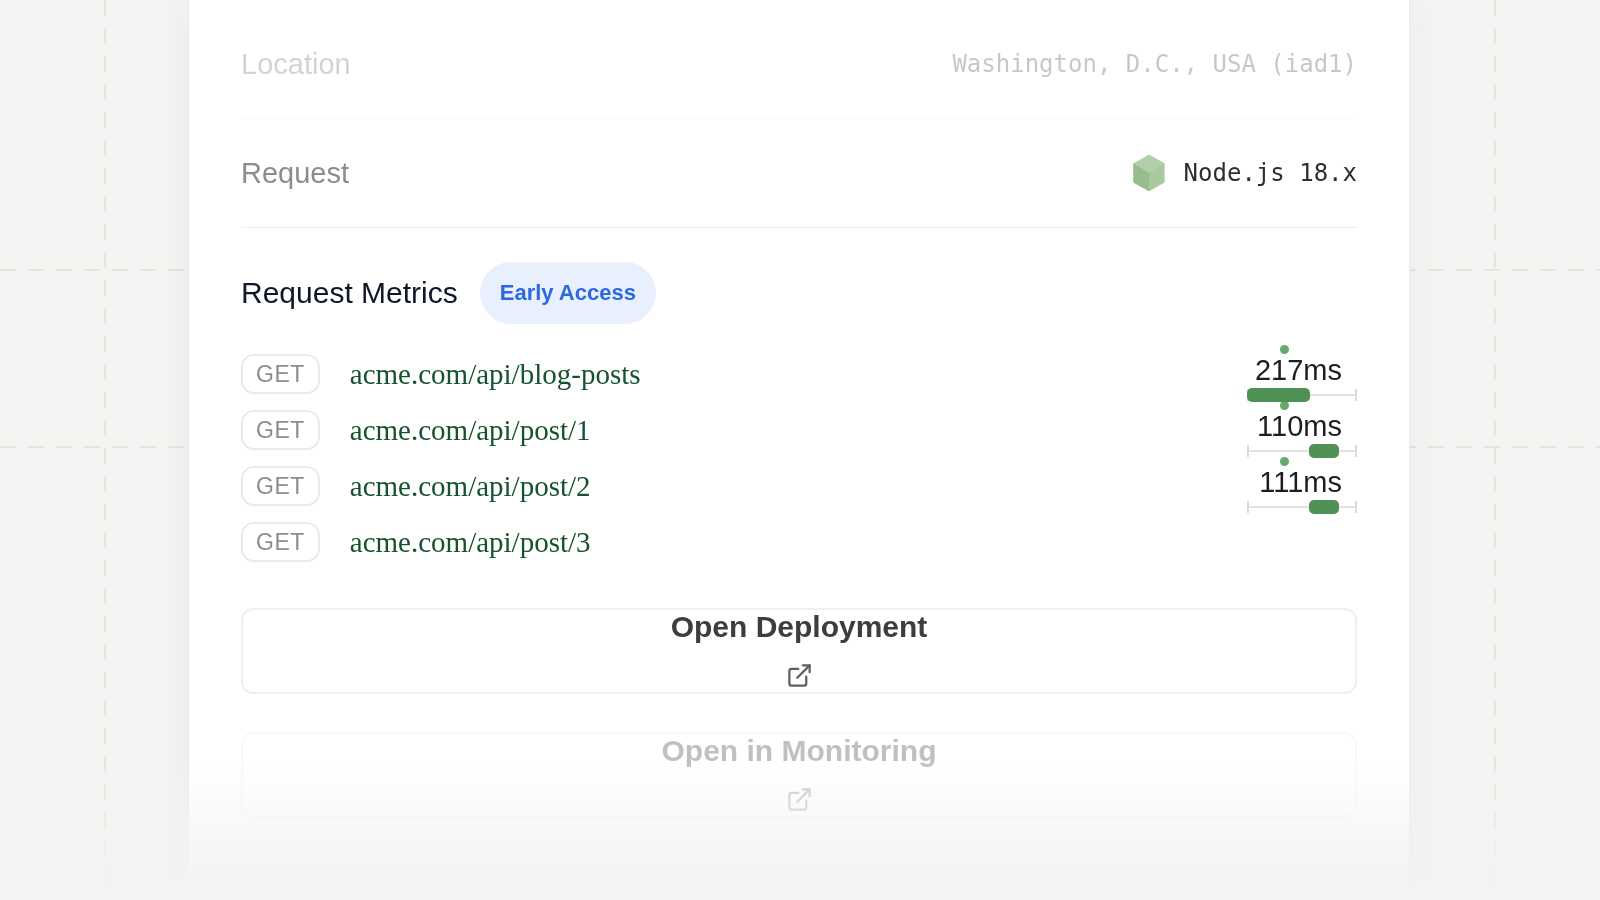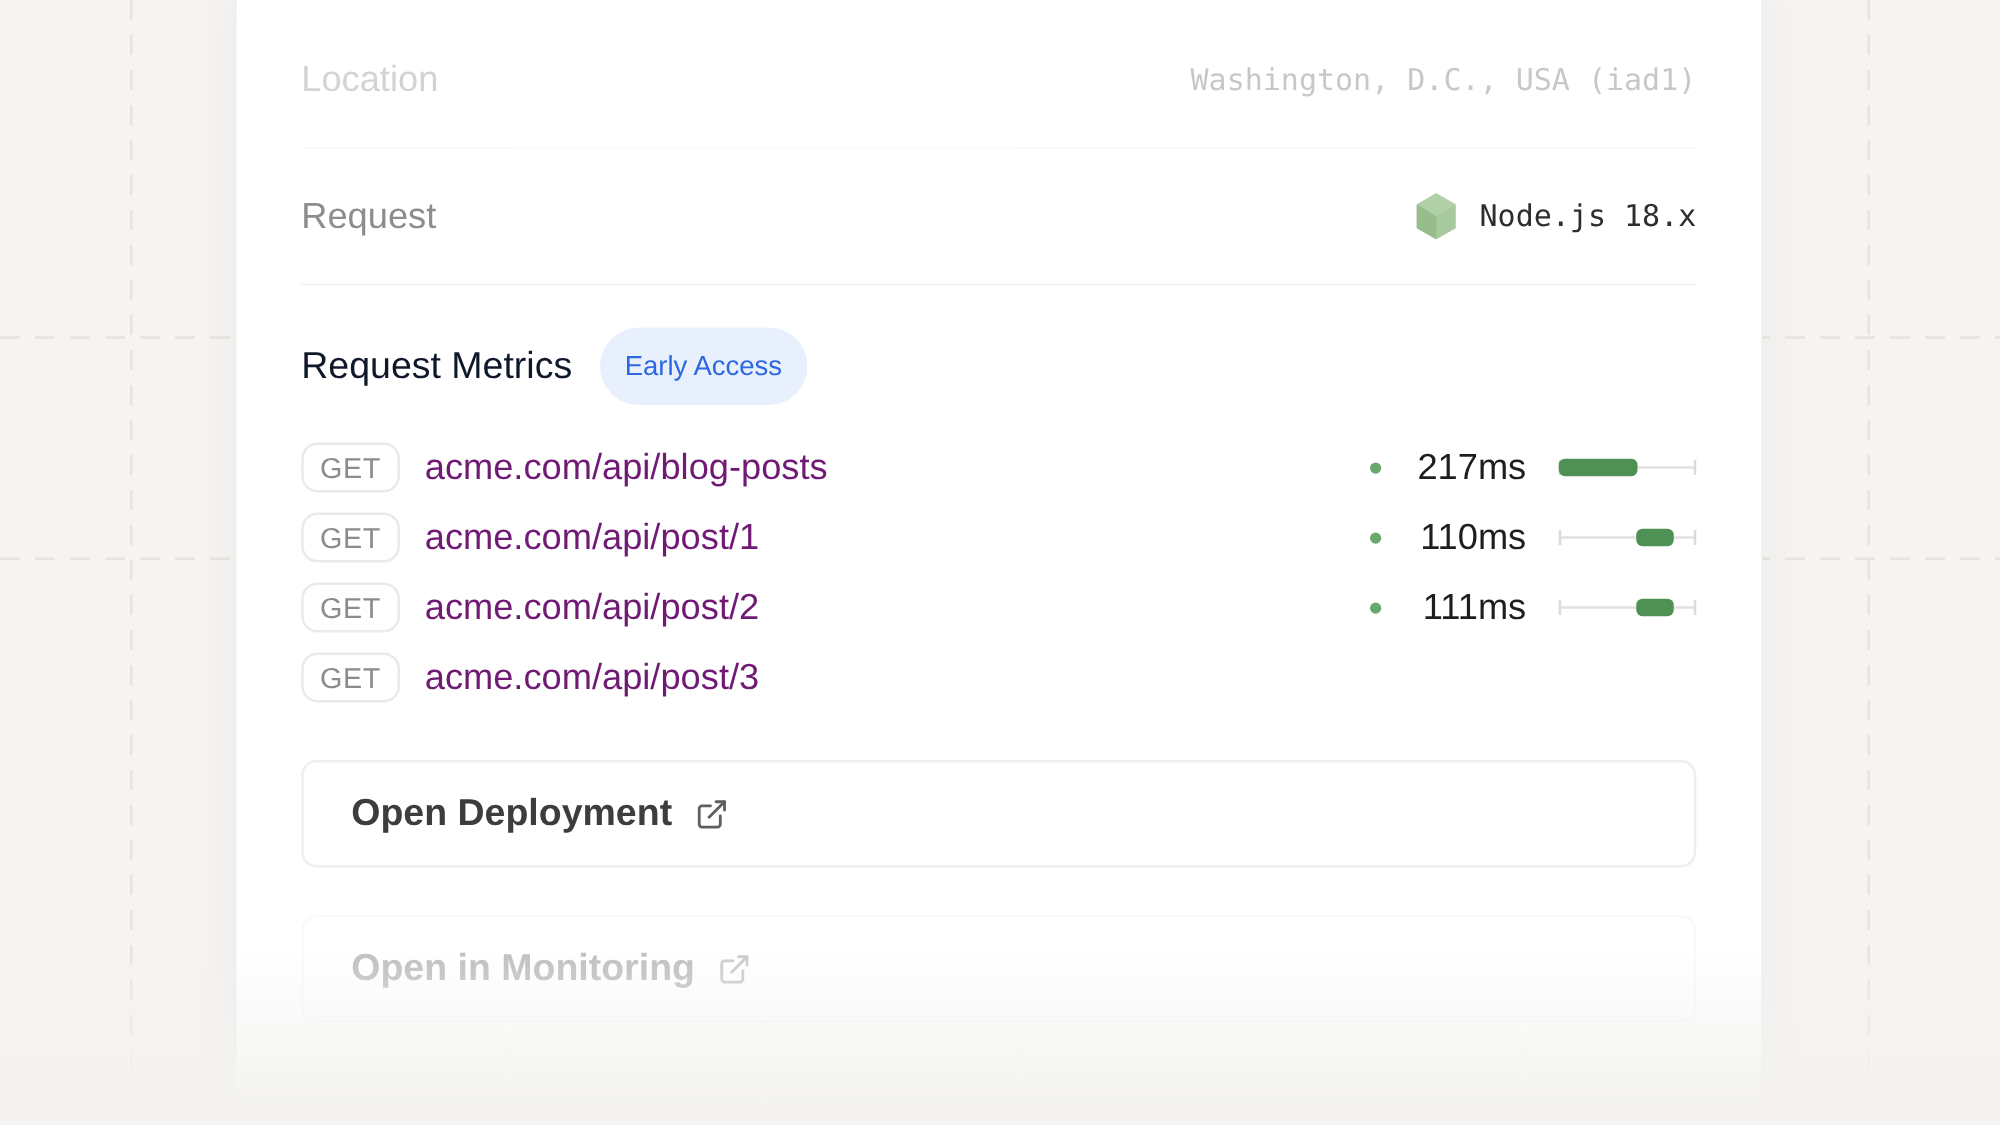--- a/index.html
+++ b/index.html
@@ -46,36 +46,36 @@
   .faded-row .kv-value { color:#6f6f6f; }
 
   .node-icon { display:inline-block; flex:0 0 auto; }
 
   
   .section-head { margin-top:34px; display:flex; align-items:center; }
   .section-title { font-size:30px; font-weight:500; color:#0f172a; line-height:44px; }
   .ea-badge {
     margin-left:22px;
     background:#e9f0fd; color:#2d68e0;
-    font-size:22px; font-weight:400;
+    font-size:22px; font-weight:700;
     padding:18px 20px; border-radius:999px; line-height:26px;
   }
 
   
   .req-list { margin-top:22px; }
   .req-row { height:56px; display:flex; align-items:center; }
   .method-badge {
     display:inline-flex; justify-content:center; align-items:center;
     min-width:70px; padding:3px 13px;
     border:2px solid #eaeaea; border-radius:13px; background:#fff;
     font-size:23px; color:#8c8c8c; font-weight:500; letter-spacing:.5px;
     line-height:30px;
   }
-  .req-url { margin-left:20px; font-size:29px; color:#701a75; }
-  .req-right { margin-left:auto; display:flex; align-items:center; }
+  .req-url { margin-left:30px; font-size:29px; color:#14532d;font-family:Liberation Serif, serif; }
+  .req-right { margin-left:auto; display:flex; align-items:center;flex-direction:column; }
   .status-dot {
     width:9px; height:9px; border-radius:50%;
     background:#68a86b; margin-right:10px; flex:0 0 auto;
   }
   .req-time { font-size:29px; color:#1e1e1e; min-width:106px; text-align:right; }
   .track {
     position:relative; width:110px; height:16px; margin-left:26px; flex:0 0 auto;
   }
   .track::before {   
     content:""; position:absolute; left:0; right:0; top:7px; height:2px; background:#e3e1de;
@@ -87,21 +87,21 @@
   }
 
   
   .panel-btn {
     margin-top:38px; width:100%; height:86px;
     display:flex; align-items:center; gap:18px;
     padding:0 38px;
     background:#ffffff; border:2px solid #efefed; border-radius:12px;
     font-family:"Liberation Sans",sans-serif;
     font-size:30px; font-weight:700; color:#3d3d3d;
-    cursor:pointer; text-align:left;
+    cursor:pointer; text-align:left;flex-direction:column;
   }
   .panel-btn .ext-icon { color:#5f5f5f; flex:0 0 auto; }
   .panel-btn.faded { opacity:.32; }
 
   
   .bottom-fade {
     position:absolute; left:0; right:0; bottom:0; height:140px; z-index:5;
     background:linear-gradient(to bottom, rgba(245,244,242,0) 0%, #f4f3f1 88%);
     pointer-events:none;
   }

